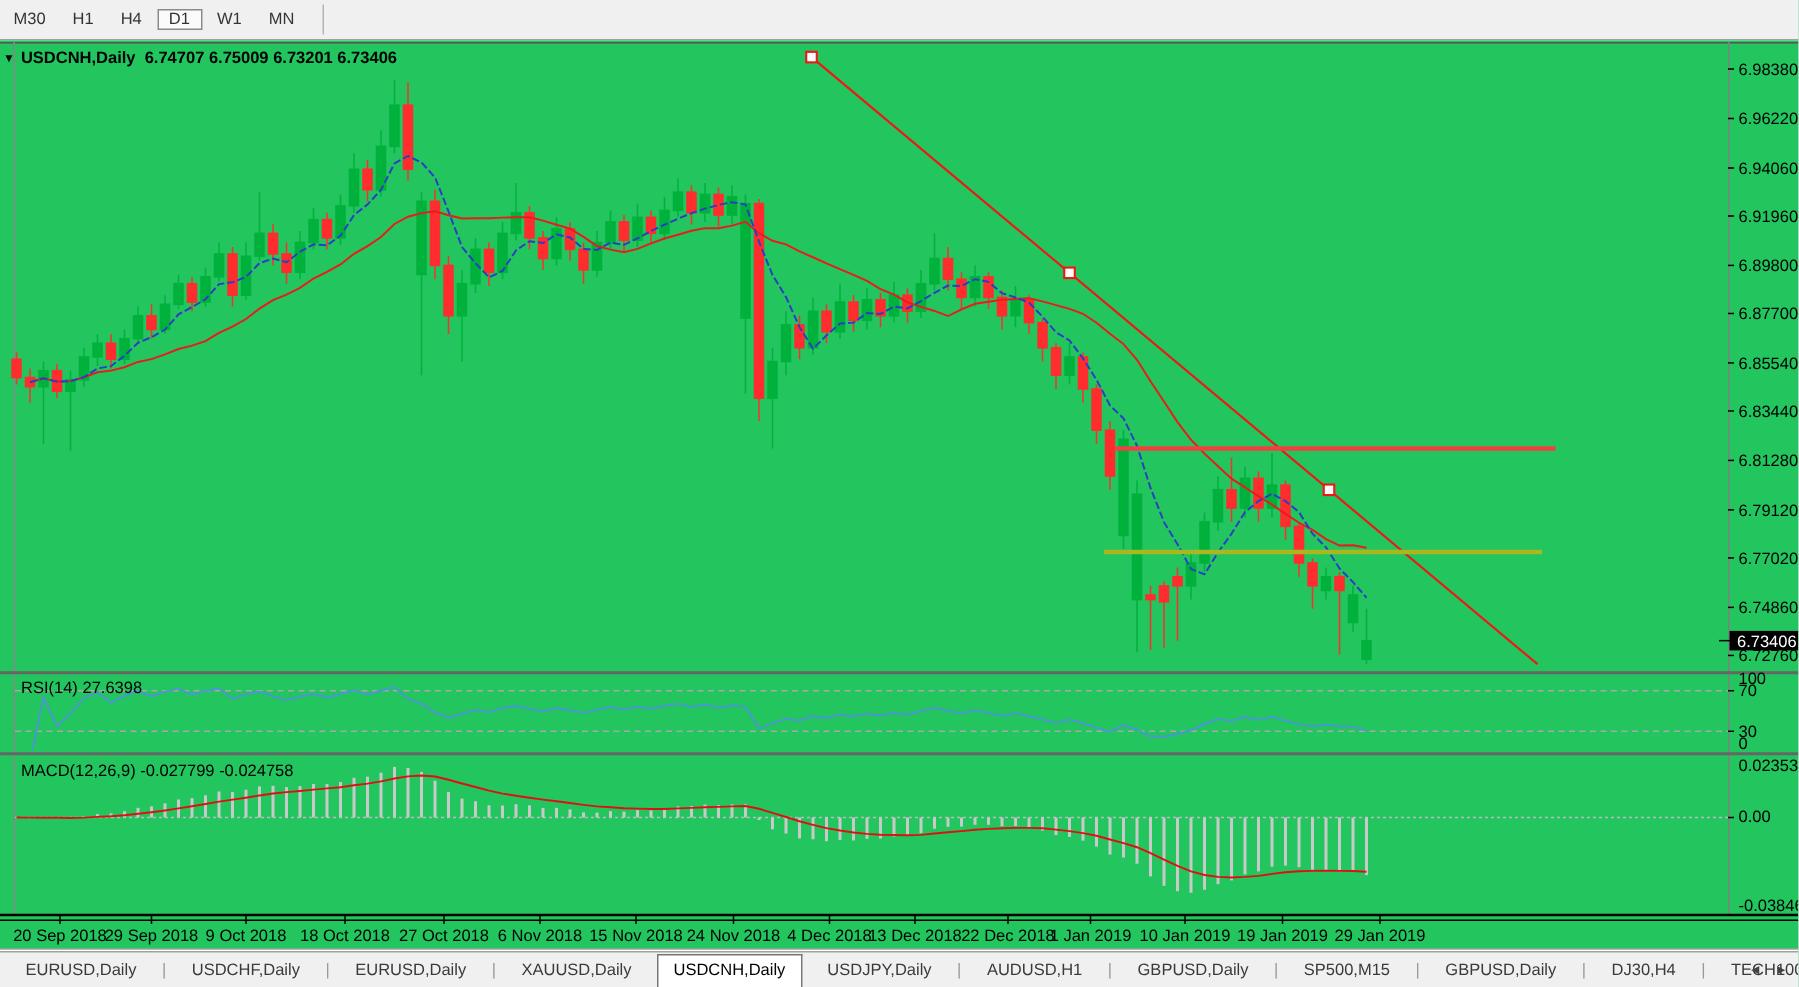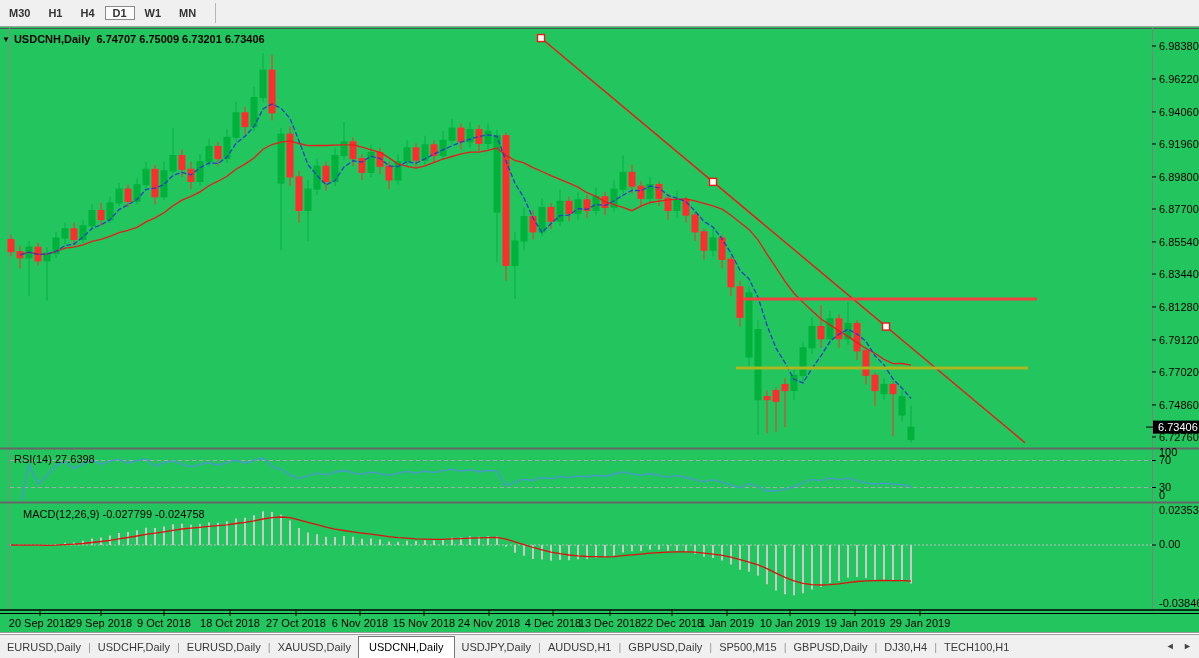--- a/index.html
+++ b/index.html
@@ -1,34 +1,34 @@
 <!DOCTYPE html>
 <html><head>
 <meta charset="utf-8">
 <style>
   html,body{margin:0;padding:0;background:#d8d8d8;font-family:"Liberation Sans",sans-serif;}
   #app{position:relative;width:1199px;height:658px;background:#fff;overflow:hidden;}
   
   #topbar{position:absolute;top:0;left:0;width:1199px;height:27px;background:#f0f0f0;
           border-bottom:1px solid #a0a0a0;box-sizing:border-box;display:flex;align-items:center;}
-  .tf{font-size:11px;color:#333;padding:3px 8px;margin:0 1px;cursor:default;font-weight:bold;}
+  .tf{font-size:11px;color:#333;padding:3px 8px;margin:0 1px;cursor:default;}
   .tf.active{background:#fbfbfb;border:1px solid #8a8a8a;padding:0 7px;}
   #tf-sep{width:1px;height:20px;background:#b5b5b5;margin-left:10px;}
   
   #chartarea{position:absolute;top:27px;left:0;width:1199px;height:606px;background:#22c55e;}
   #chart{position:absolute;top:0;left:0;}
   .overlay-label{position:absolute;font-size:11px;color:#000;white-space:nowrap;z-index:5;}
   #title{left:2px;top:6px;font-weight:700;}
   #title .tri{font-size:8px;position:relative;top:-1px;margin-right:4px;}
   #rsi-label{left:14px;top:426px;text-align:right;}
-  #macd-label{left:14px;top:481px;margin-left:9px;}
+  #macd-label{left:14px;top:481px;}
   
   #tabbar{position:absolute;top:634px;left:0;width:1199px;height:24px;background:#f0f0f0;
           border-top:1px solid #a0a0a0;box-sizing:border-box;display:flex;align-items:center;overflow:hidden;}
-  .symtab{font-size:11px;color:#3a3a3a;padding:3px 7px;white-space:nowrap;cursor:default;}
+  .symtab{font-size:11px;color:#3a3a3a;padding:3px 17px;white-space:nowrap;cursor:default;}
   .symtab.active{background:#ffffff;border:1px solid #777;border-bottom:none;color:#000;padding:4px 10px 5px 10px;}
   .tabsep{color:#999;font-size:11px;}
   #tab-arrows{position:absolute;right:4px;top:6px;font-size:9px;color:#444;letter-spacing:3px;}
   svg text{font-family:"Liberation Sans",sans-serif;}
 </style>
 </head>
 <body>
 
 <div id="app">
 

